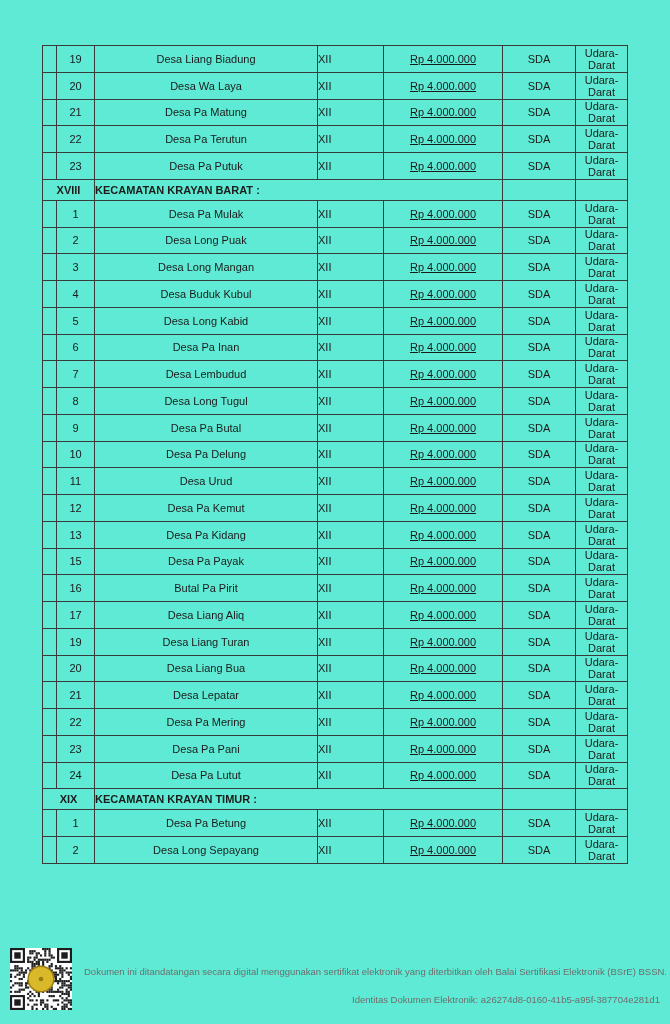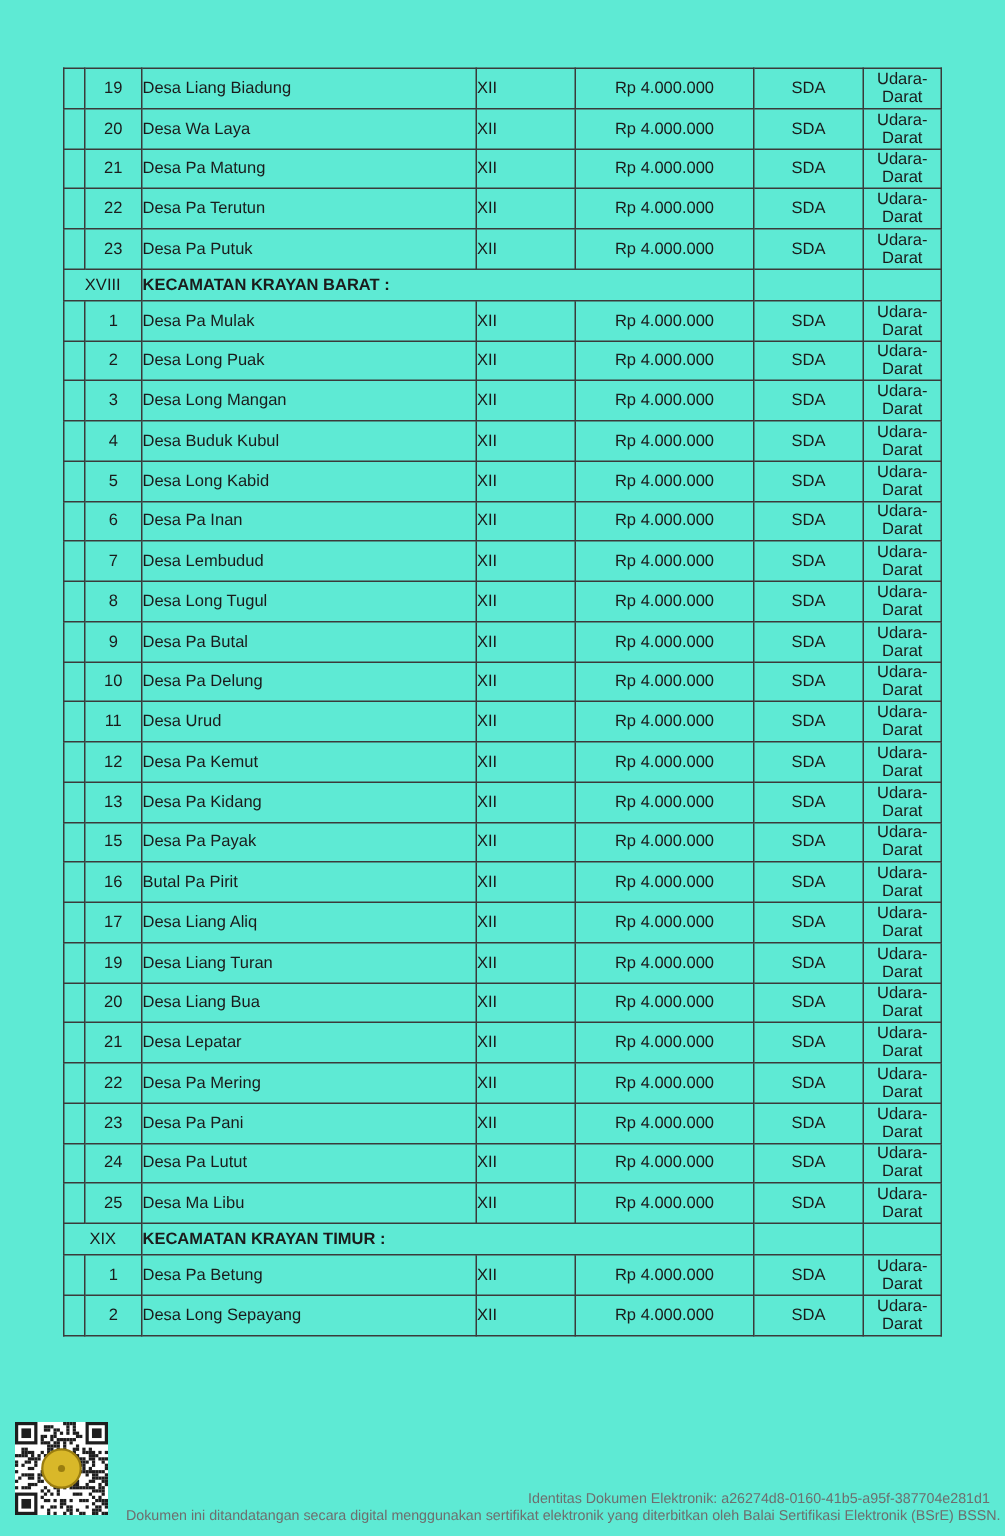--- a/index.html
+++ b/index.html
@@ -25,31 +25,31 @@
   table.village-table td {
     border: 1px solid var(--table-border, #3a3a3a);
     padding: 0;
     vertical-align: middle;
     overflow: hidden;
   }
   tr.data-row { height: 26.75px; }
   tr.section-row { height: 21px; }
   td.c-blank { }
   td.c-no { text-align: center; }
-  td.c-name { text-align: left; padding-left: 9px; }
+  td.c-name { text-align: center; padding-left: 9px; }
   td.c-period { text-align: left; }
-  td.c-amount { text-align: center; }
+  td.c-amount { text-align: center; text-decoration: underline; }
   td.c-source { text-align: center; }
   td.c-transport { text-align: center; line-height: 12px; }
-  td.c-section-no { text-align: center; font-weight: normal; }
+  td.c-section-no { text-align: center; font-weight: bold; }
   td.c-section-title { text-align: left; font-weight: bold; padding-left: 9px; }
 
   .footer-note {
     position: absolute;
-    left: 84px; top: 1005px;
+    left: 84px; top: 966px;
     font-size: 9.5px;
     line-height: 11px;
     color: var(--footer-text, #6e6e6e);
     white-space: nowrap;
   }
   .footer-identity {
     position: absolute;
     left: 352px; top: 994px;
     font-size: 9.5px;
     line-height: 11px;
@@ -316,29 +316,20 @@
           <td class="c-name">Desa Pa Pani</td>
           <td class="c-period">XII</td>
           <td class="c-amount">Rp 4.000.000</td>
           <td class="c-source">SDA</td>
           <td class="c-transport">Udara-<br>Darat</td>
         </tr>
         <tr class="data-row">
           <td class="c-blank"></td>
           <td class="c-no">24</td>
           <td class="c-name">Desa Pa Lutut</td>
-          <td class="c-period">XII</td>
-          <td class="c-amount">Rp 4.000.000</td>
-          <td class="c-source">SDA</td>
-          <td class="c-transport">Udara-<br>Darat</td>
-        </tr>
-        <tr class="data-row">
-          <td class="c-blank"></td>
-          <td class="c-no">25</td>
-          <td class="c-name">Desa Ma Libu</td>
           <td class="c-period">XII</td>
           <td class="c-amount">Rp 4.000.000</td>
           <td class="c-source">SDA</td>
           <td class="c-transport">Udara-<br>Darat</td>
         </tr>
         <tr class="section-row">
           <td class="c-section-no" colspan="2">XIX</td>
           <td class="c-section-title" colspan="3">KECAMATAN KRAYAN TIMUR :</td>
           <td class="c-source"></td>
           <td class="c-transport"></td>

